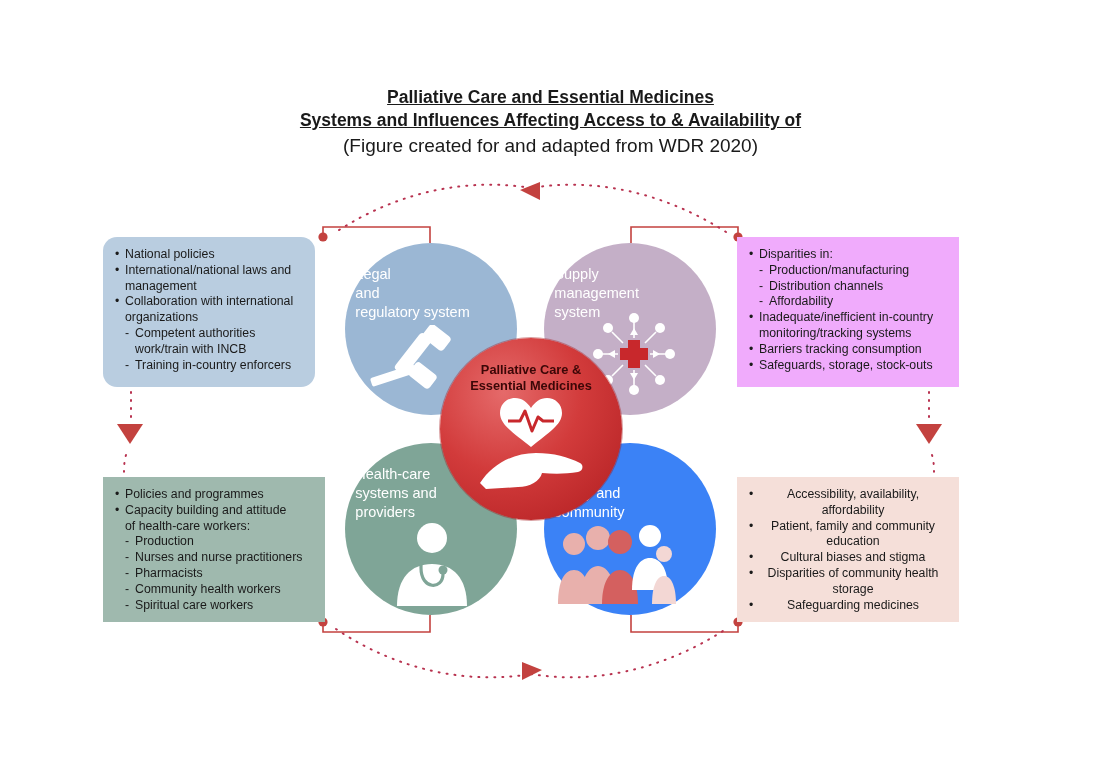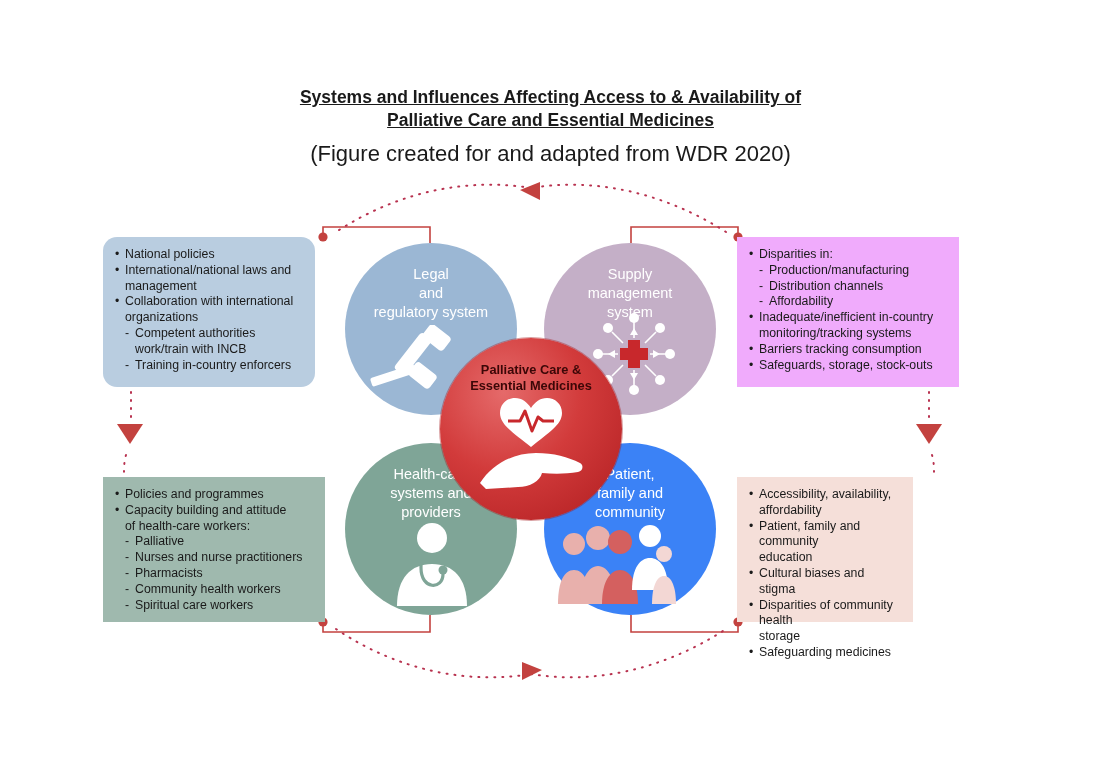--- a/index.html
+++ b/index.html
@@ -25,24 +25,24 @@
     text-align: center;
   }
   .title-line {
     font-size: 17.5px;
     font-weight: bold;
     text-decoration: underline;
     line-height: 23px;
     letter-spacing: 0px;
   }
   .subtitle-line {
-    font-size: 22px;
+    font-size: 19px;
     font-weight: normal;
     line-height: 24px;
-    margin-top: 10px;
+    margin-top: 2px;
   }
 
   
   .info-box {
     position: absolute;
     box-sizing: border-box;
     padding: 10px 12px 8px 12px;
     font-size: 12.3px;
     line-height: 15.8px;
     color: #1a1a1a;
@@ -65,23 +65,24 @@
   #box-health {
     left: 103px;
     top: 477px;
     width: 222px;
     height: 145px;
     background: #9fb9ae;
   }
   #box-patient {
     left: 737px;
     top: 477px;
-    width: 176px;
+    width: 222px;
     height: 145px;
     background: #f5dfd9;
+    text-align: center;
   }
   .bullet-list {
     list-style: none;
     margin: 0;
     padding: 0;
   }
   .bullet-list li {
     position: relative;
     padding-left: 10px;
     margin: 0 0 0 0;
@@ -108,21 +109,21 @@
     padding-left: 20px;
   }
 
   
   .circle {
     position: absolute;
     border-radius: 50%;
     display: flex;
     align-items: flex-start;
     justify-content: center;
-    text-align: center;
+    text-align: left;
     color: #ffffff;
     font-size: 14.5px;
     line-height: 19px;
   }
   .circle .clabel {
     margin-top: 22px;
     width: 88%;
   }
   #circle-legal {
     left: 345px;
@@ -189,22 +190,22 @@
     top: 0;
     width: 1101px;
     height: 763px;
     pointer-events: none;
   }
 </style>
 </head>
 <body>
 
 <div id="title-block">
+  <div class="title-line">Palliative Care and Essential Medicines</div>
   <div class="title-line">Systems and Influences Affecting Access to &amp; Availability of</div>
-  <div class="title-line">Palliative Care and Essential Medicines</div>
   <div class="subtitle-line">(Figure created for and adapted from WDR 2020)</div>
 </div>
 
 <svg class="overlay" viewBox="0 0 1101 763">
 
   <g stroke="#c3423f" stroke-width="1.6" fill="none">
     <path d="M323,237 L323,227 L430,227 L430,243"></path>
     <path d="M738,237 L738,227 L631,227 L631,243"></path>
     <path d="M323,622 L323,632 L430,632 L430,615"></path>
     <path d="M738,622 L738,632 L631,632 L631,615"></path>
@@ -264,21 +265,21 @@
     <li class="lvl1">Barriers tracking consumption</li>
     <li class="lvl1">Safeguards, storage, stock-outs</li>
   </ul>
 </div>
 
 <div class="info-box" id="box-health">
   <ul class="bullet-list">
     <li class="lvl1">Policies and programmes</li>
     <li class="lvl1">Capacity building and attitude</li>
     <li class="cont">of health-care workers:</li>
-    <li class="lvl2">Palliative</li>
+    <li class="lvl2">Production</li>
     <li class="lvl2">Nurses and nurse practitioners</li>
     <li class="lvl2">Pharmacists</li>
     <li class="lvl2">Community health workers</li>
     <li class="lvl2">Spiritual care workers</li>
   </ul>
 </div>
 
 <div class="info-box" id="box-patient">
   <ul class="bullet-list">
     <li class="lvl1">Accessibility, availability,</li>

